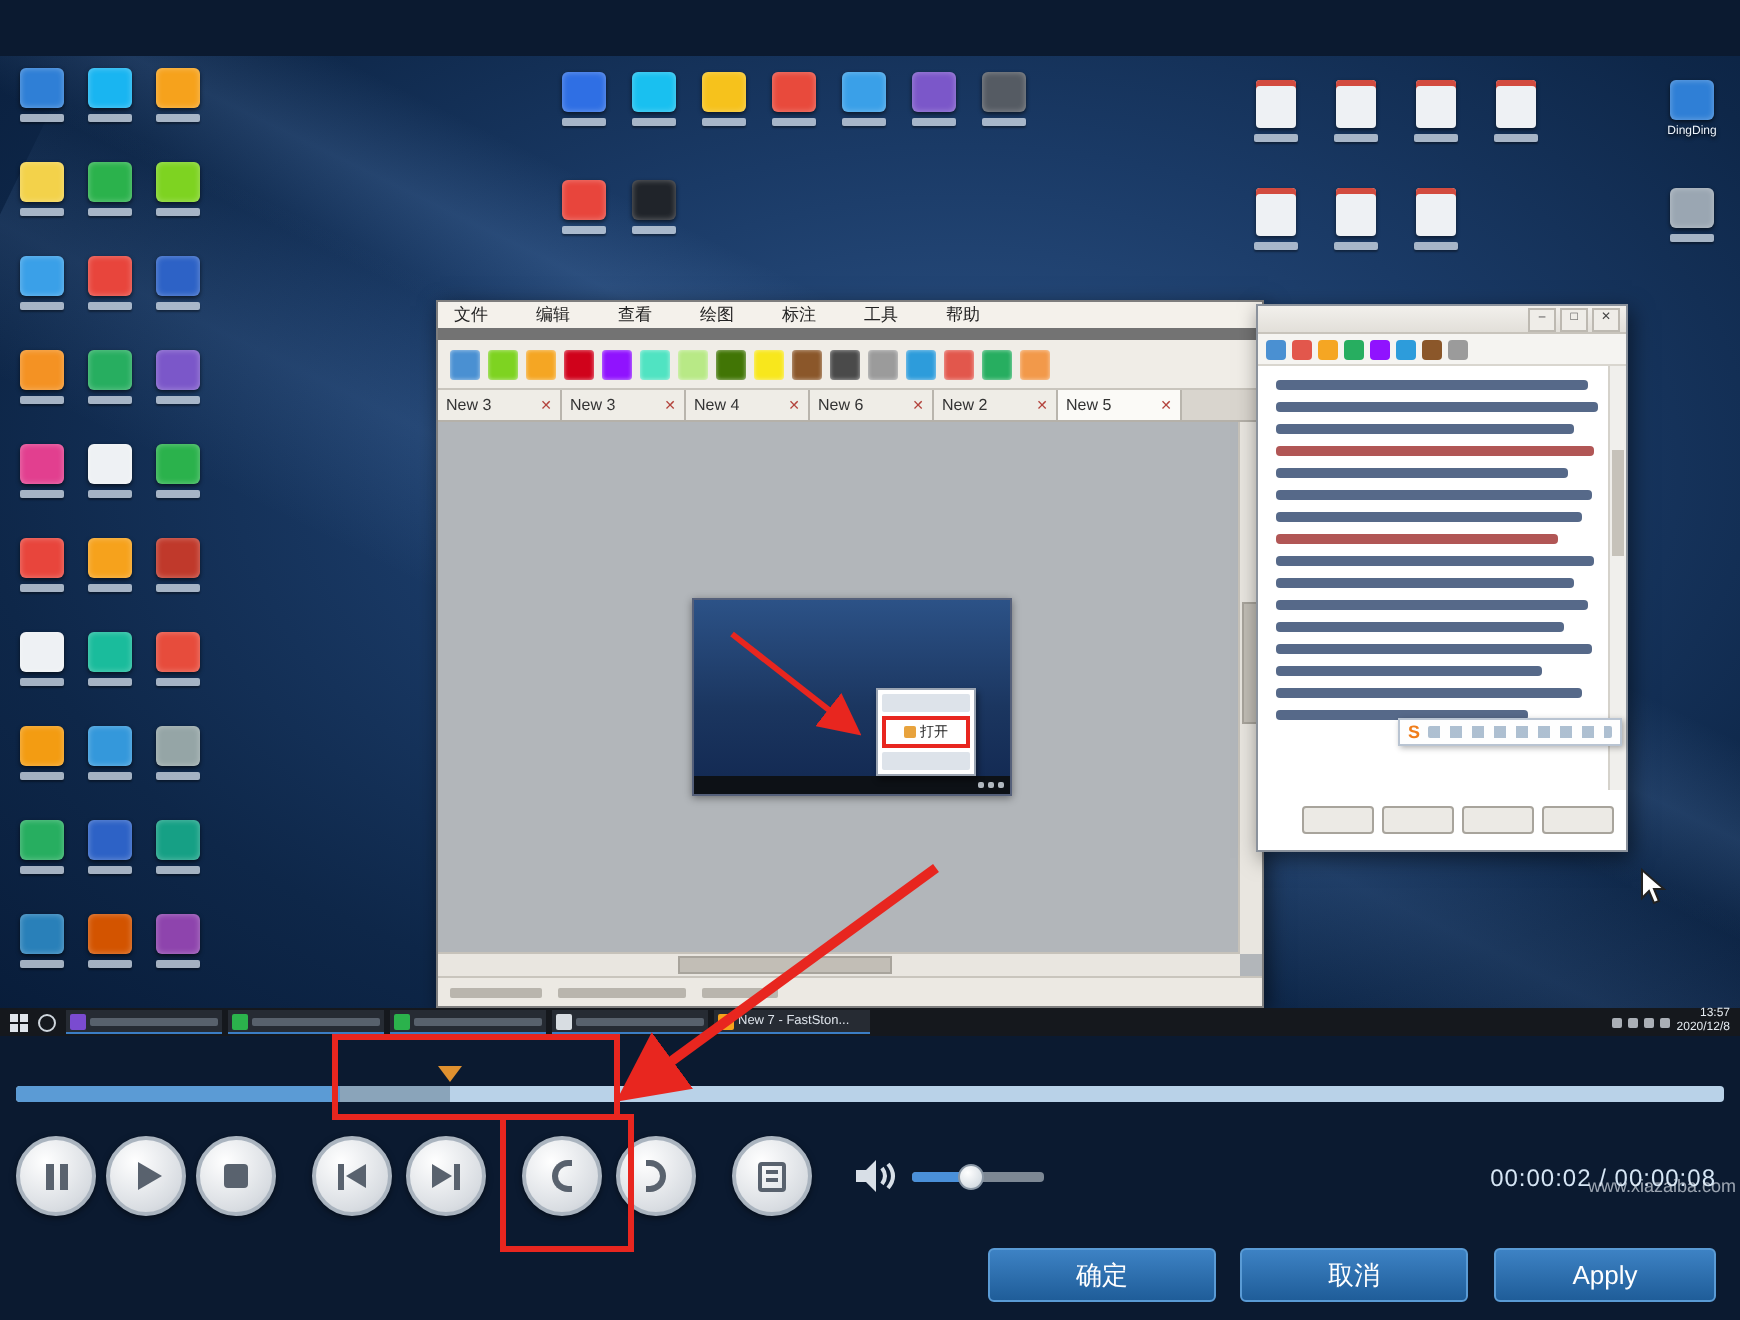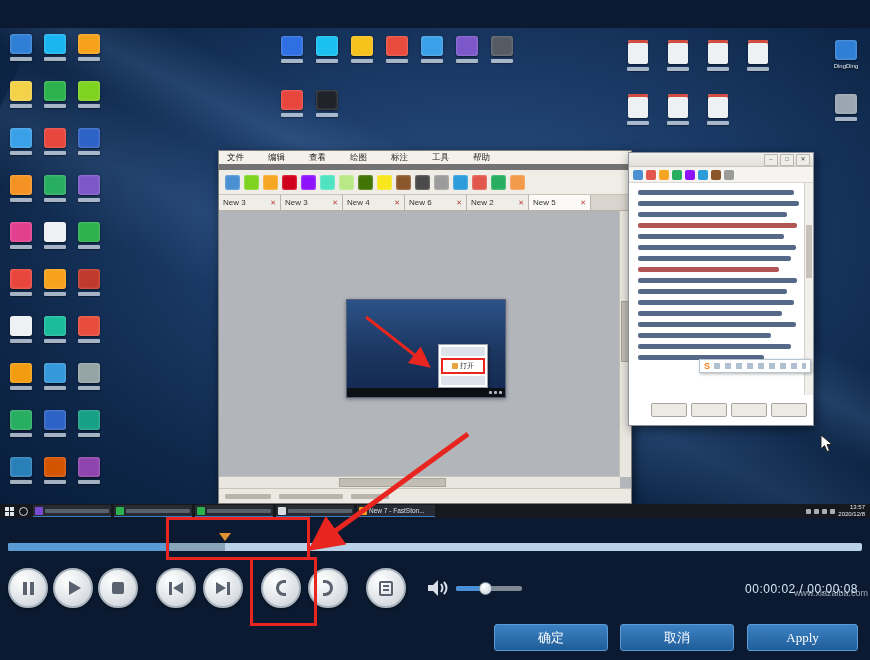--- a/index.html
+++ b/index.html
@@ -163,21 +163,21 @@
     border-radius:2px;cursor:pointer;}
   .vol-fill{height:100%;background:#4a90d9;border-radius:2px;}
   .vol-handle{position:absolute;top:-4px;width:13px;height:13px;border-radius:50%;
     background:radial-gradient(circle at 35% 30%,#fff,#c9d2da);border:1px solid #8a97a5;
     transform:translateX(-7px);box-sizing:border-box;}
   .timecode{position:absolute;right:12px;top:582px;font-size:12px;color:#d6e6f5;letter-spacing:.5px;}
 
   
   .fbtn{position:absolute;top:624px;height:27px;background:linear-gradient(#3d82c4,#1f5d99);
     border:1px solid #5a9bd5;border-radius:3px;color:#fff;font-size:13px;cursor:pointer;
-    font-family:Liberation Serif, serif;}
+    font-family:Liberation Sans, sans-serif;}
   .fbtn-ok{left:494px;width:114px;} .fbtn-cancel{left:620px;width:114px;} .fbtn-apply{left:747px;width:111px;}
 
   
   .anno-rect{position:absolute;border:3px solid #e8261f;z-index:40;pointer-events:none;}
   .anno-r1{left:166px;top:517px;width:138px;height:37px;}
   .anno-r2{left:250px;top:557px;width:61px;height:63px;}
   .anno-svg{position:absolute;left:0;top:0;width:870px;height:660px;z-index:41;pointer-events:none;}
 
   
   .wm{position:absolute;right:2px;top:588px;z-index:50;text-align:center;pointer-events:none;}

